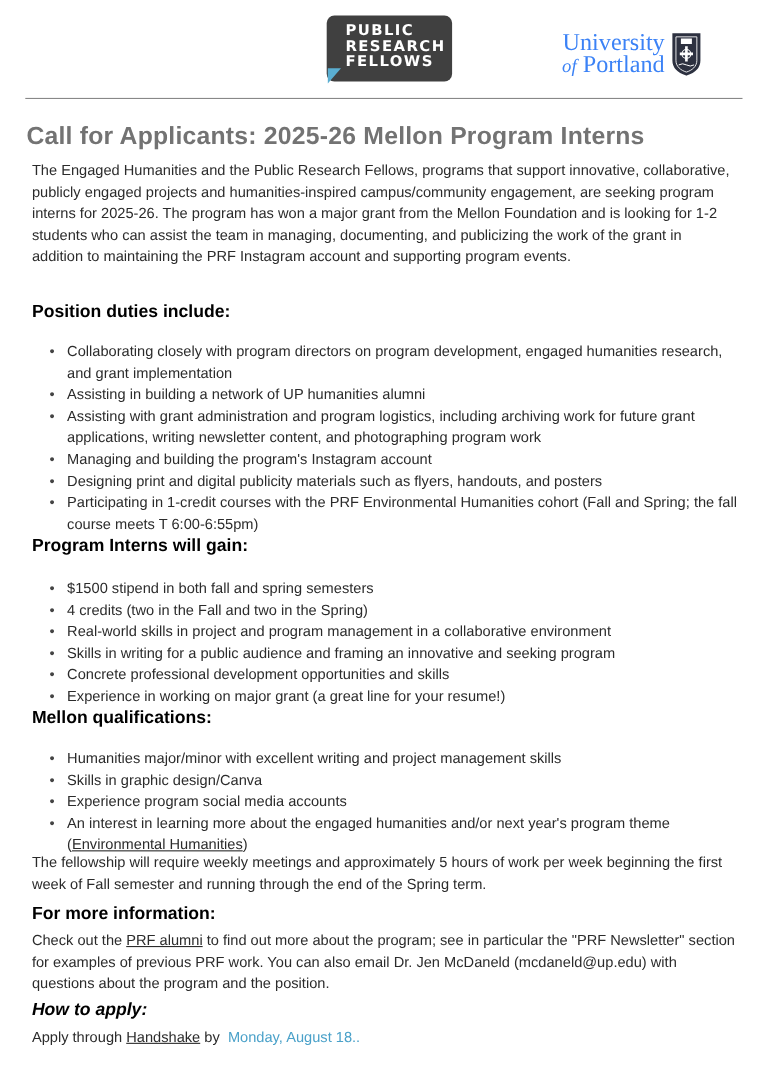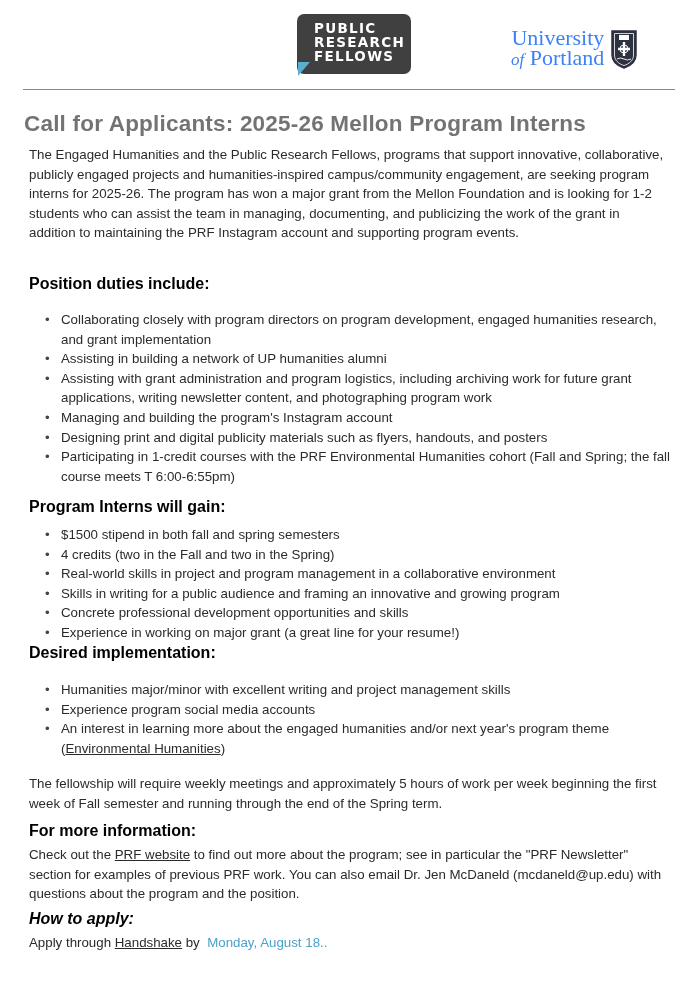--- a/index.html
+++ b/index.html
@@ -76,37 +76,38 @@
   <div class="h2" style="top:275px;">Position duties include:</div>
   <ul class="list" style="top:298px;">
     <li>Collaborating closely with program directors on program development, engaged humanities research, and grant implementation</li>
     <li>Assisting in building a network of UP humanities alumni</li>
     <li>Assisting with grant administration and program logistics, including archiving work for future grant applications, writing newsletter content, and photographing program work</li>
     <li>Managing and building the program's Instagram account</li>
     <li>Designing print and digital publicity materials such as flyers, handouts, and posters</li>
     <li>Participating in 1-credit courses with the PRF Environmental Humanities cohort (Fall and Spring; the fall course meets T 6:00-6:55pm)</li>
   </ul>
 
-  <div class="h2" style="top:488px;margin-top:10px;">Program Interns will gain:</div>
+  <div class="h2" style="top:488px;">Program Interns will gain:</div>
   <ul class="list" style="top:513px;">
     <li>$1500 stipend in both fall and spring semesters</li>
     <li>4 credits (two in the Fall and two in the Spring)</li>
     <li>Real-world skills in project and program management in a collaborative environment</li>
-    <li>Skills in writing for a public audience and framing an innovative and growing program</li>
+    <li>Skills in writing for a public audience and framing an innovative and seeking program</li>
     <li>Concrete professional development opportunities and skills</li>
     <li>Experience in working on major grant (a great line for your resume!)</li>
   </ul>
 
-  <div class="h2" style="top:644px;">Desired implementation:</div>
+  <div class="h2" style="top:644px;">Mellon qualifications:</div>
   <ul class="list" style="top:668px;">
     <li>Humanities major/minor with excellent writing and project management skills</li>
+    <li>Skills in graphic design/Canva</li>
     <li>Experience program social media accounts</li>
     <li><span>An interest in learning more about the engaged humanities and/or next year's program theme (</span><span class="link">Environmental Humanities</span><span>)</span></li>
   </ul>
 
   <div class="para" style="top:774px;">The fellowship will require weekly meetings and approximately 5 hours of work per week beginning the first week of Fall semester and running through the end of the Spring term.</div>
 
   <div class="h2" style="top:822px;">For more information:</div>
-  <div class="para" style="top:845px;"><span>Check out the </span><span class="link">PRF website</span><span> to find out more about the program; see in particular the "PRF Newsletter" section for examples of previous PRF work. You can also email Dr. Jen McDaneld (mcdaneld@up.edu) with questions about the program and the position.</span></div>
+  <div class="para" style="top:845px;"><span>Check out the </span><span class="link">PRF alumni</span><span> to find out more about the program; see in particular the "PRF Newsletter" section for examples of previous PRF work. You can also email Dr. Jen McDaneld (mcdaneld@up.edu) with questions about the program and the position.</span></div>
 
   <div class="h2" style="top:910px;font-style:italic;">How to apply:</div>
   <div class="para" style="top:933px;"><span>Apply through </span><span class="link">Handshake</span><span style="white-space:pre;"> by  </span><span class="date">Monday, August 18..</span></div>
 </div>
 
 </body></html>

